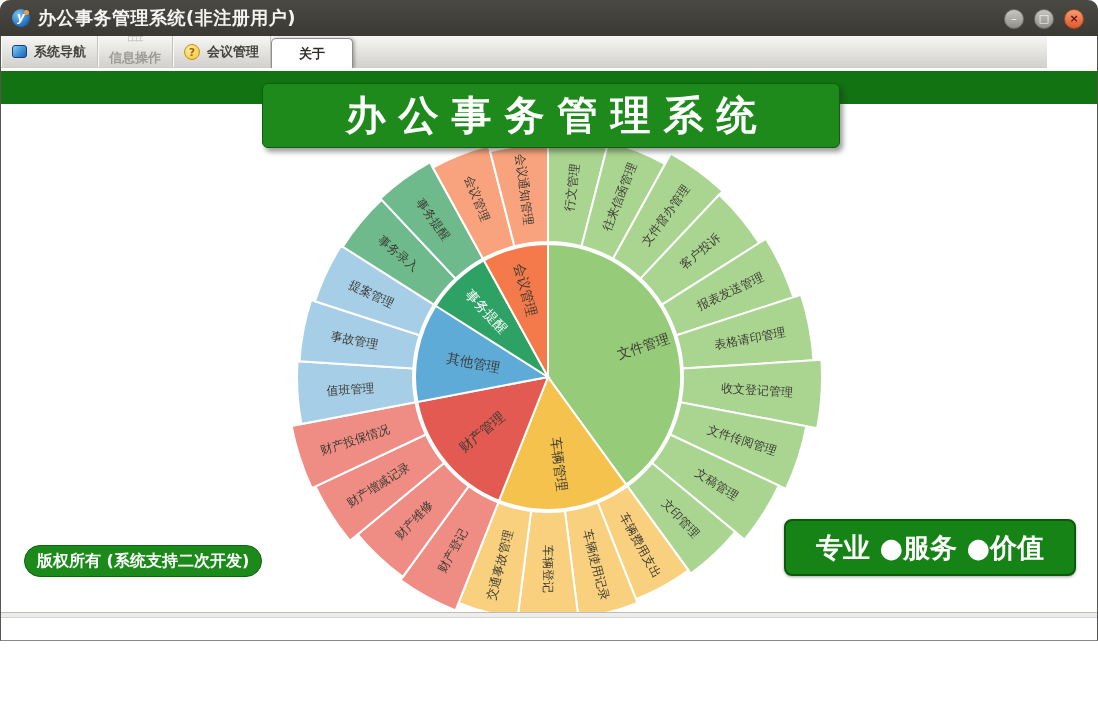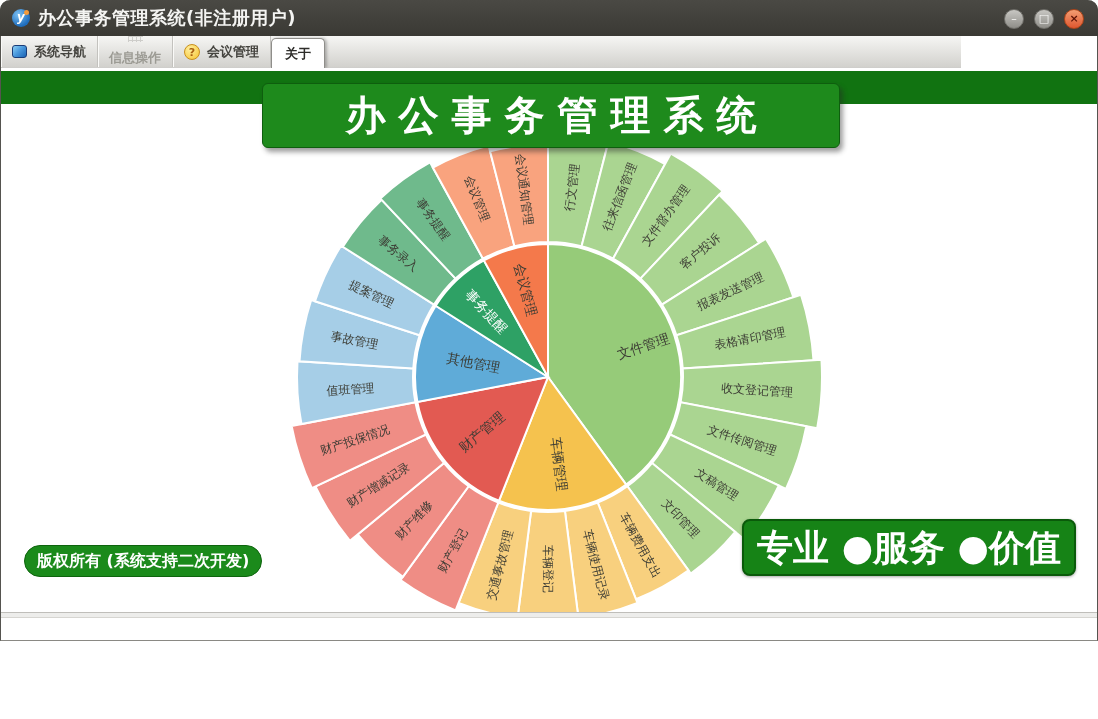--- a/index.html
+++ b/index.html
@@ -22,30 +22,30 @@
   .title-text { position:absolute; left:38px; top:0; height:36px; line-height:36px;
                 color:#f4f4f2; font-size:18px; font-weight:bold; letter-spacing:0.5px; }
   .controls { position:absolute; right:14px; top:9px; display:flex; gap:10px; }
   .ctl { width:20px; height:20px; border-radius:50%; text-align:center; line-height:18px;
          font-size:11px; cursor:default; }
   .ctl.minimize-button, .ctl.maximize-button {
          background:linear-gradient(#c8c7c3,#8f8e89); border:1px solid #71706b; color:#fbfbf9; }
   .ctl.close-button { background:linear-gradient(#f29d72,#df5730); border:1px solid #b04418;
          color:#5c1205; font-weight:bold; }
   
-  .toolbar { position:absolute; left:0; top:36px; width:960px; height:32px;
+  .toolbar { position:absolute; left:0; top:36px; width:1046px; height:32px;
              background:linear-gradient(#f6f6f4,#d2d1cd); border-bottom:1px solid #cfcecb; }
   .tabs { display:flex; height:100%; }
   .tab { display:flex; align-items:center; gap:7px; padding:0 11px; height:100%;
          font-size:13px; font-weight:bold; color:#45443f;
          border-right:1px solid #c3c2be; box-shadow:inset 1px 0 0 #fafaf8; cursor:default; }
   .tab.disabled { color:#9c9b94;flex-direction:column; }
   .tab.disabled .icon { opacity:0.55; }
   .tab.active { background:#ffffff; border:1px solid #8f8e8a; border-bottom:0;
-                border-radius:5px 5px 0 0; height:30px; margin-top:2px; padding:0 13px;
+                border-radius:5px 5px 0 0; height:30px; margin-top:2px; padding:0 27px;
                 box-shadow:2px 0 3px rgba(0,0,0,0.25); color:#2e2d2a; }
   .icon { display:inline-block; }
   .icon.monitor { width:15px; height:13px; border-radius:3px; border:1px solid #1a3c78;
                   background:linear-gradient(135deg,#8fd0f4 0%,#4b9ade 45%,#1a64b4 100%); }
   .icon.grid { width:15px; height:13px;
                background:linear-gradient(#b3b2ae 1px,transparent 1px) 0 0/15px 4px,
                           linear-gradient(90deg,#b3b2ae 1px,transparent 1px) 0 0/4px 13px; }
   .icon.help { width:16px; height:16px; border-radius:50%; border:1px solid #c98f1d;
                background:radial-gradient(circle at 35% 30%, #ffef9e, #f6c32f);
                color:#a95f10; font-size:11px; font-weight:bold; text-align:center;
@@ -56,23 +56,23 @@
   .band { position:absolute; left:0; top:3px; width:1096px; height:33px; background:#117311; }
   .banner-box { position:absolute; left:261px; top:15px; width:578px; height:65px;
                 background:#1e8a1c; border:1px solid #0e5e0e; border-radius:6px;
                 box-shadow:3px 4px 5px rgba(40,40,40,0.45);
                 color:#ffffff; font-size:40px; font-weight:bold; text-align:center;
                 line-height:62px; letter-spacing:13px; text-indent:13px; white-space:nowrap; }
   .copyright-badge { position:absolute; left:23px; top:477px; height:32px; padding:0 12px;
                 background:#1b8a1b; border:1px solid #0e640e; border-radius:16px;
                 color:#ffffff; font-size:16px; font-weight:bold; line-height:30px;
                 white-space:nowrap; }
-  .slogan-badge { position:absolute; right:21px; top:451px; height:57px; padding:0 13px;
+  .slogan-badge { position:absolute; right:21px; top:451px; height:57px; padding:0 30px;
                 background:#168316; border:2px solid #0a5a0a; border-radius:8px;
-                color:#ffffff; font-size:36px; font-weight:bold; line-height:53px;
+                color:#ffffff; font-size:27px; font-weight:bold; line-height:53px;
                 white-space:nowrap; box-shadow:0 1px 3px rgba(0,0,0,0.35); }
   .divider { position:absolute; left:0; top:544px; width:1096px; height:6px;
              background:#ededeb; border-top:1px solid #bfbeba; border-bottom:1px solid #d6d5d1; }
 </style>
 </head>
 <body>
 
 <div class="window">
 
   <div class="titlebar">

